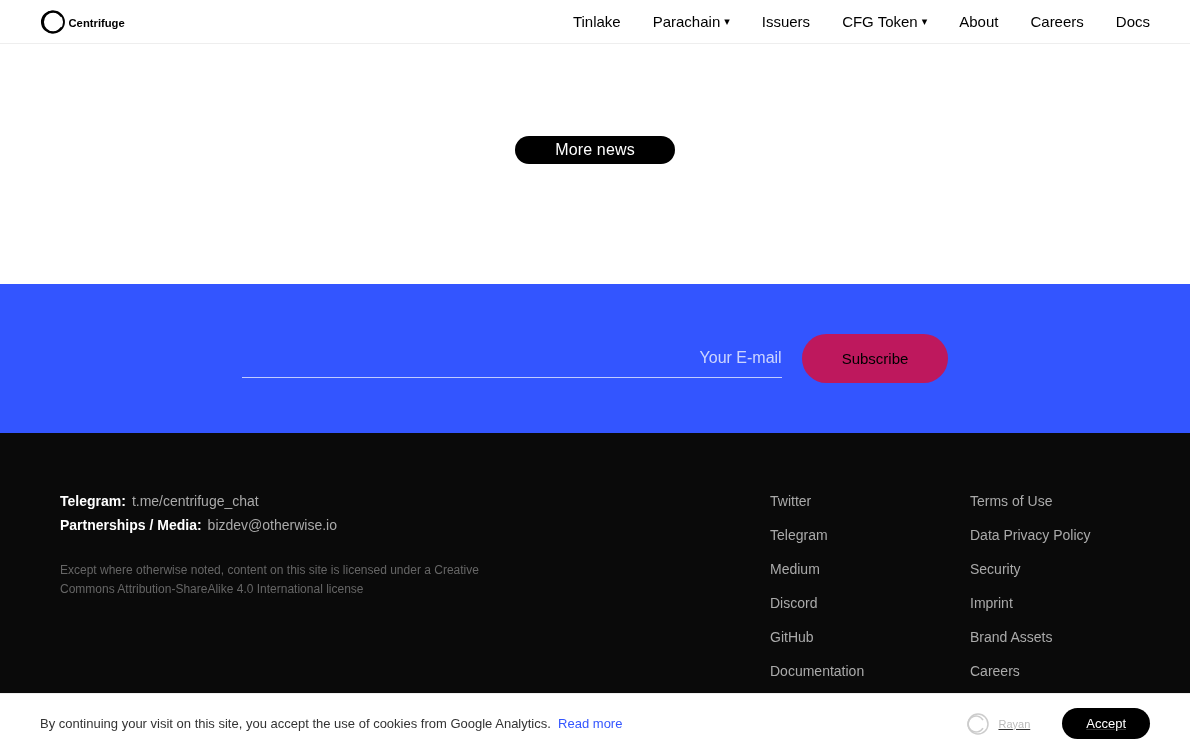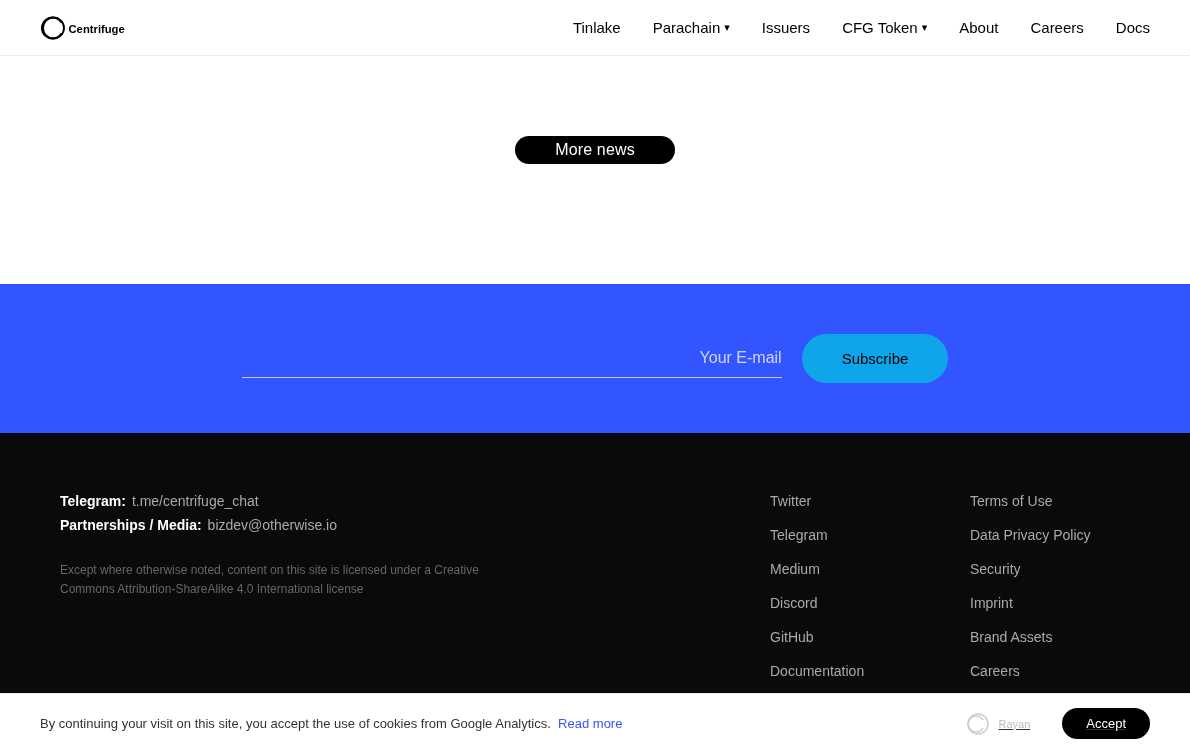--- a/index.html
+++ b/index.html
@@ -1,21 +1,21 @@
 <!DOCTYPE html>
 <html><head>
   <meta charset="utf-8">
   <style>
     * { margin: 0; padding: 0; box-sizing: border-box; }
     body { font-family: -apple-system, BlinkMacSystemFont, 'Segoe UI', Helvetica, Arial, sans-serif; background: #fff; color: #000; }
 
     
     nav {
       position: fixed; top: 0; left: 0; right: 0;
-      height: 56px; background: #fff;
+      height: 44px; background: #fff;
       display: flex; align-items: center; justify-content: space-between;
       padding: 0 40px; z-index: 100;
       border-bottom: 1px solid #eee;
     }
     .nav-logo { display: flex; align-items: center; }
     .nav-logo svg { width: 120px; height: 32px; }
     .nav-links { display: flex; align-items: center; gap: 32px; }
     .nav-link {
       font-size: 15px; color: #000; text-decoration: none; cursor: pointer;
       display: flex; align-items: center; gap: 4px;
@@ -56,21 +56,21 @@
       flex: 1; max-width: 540px;
       background: transparent;
       border: none; border-bottom: 1px solid rgba(255,255,255,0.7);
       color: #fff; font-size: 16px;
       padding: 10px 0;
       outline: none;
       text-align: right;
     }
     .subscribe-input::placeholder { color: rgba(255,255,255,0.75); }
     .subscribe-btn {
-      background: #0ea5e9; color: #000;
+      background: #be185d; color: #000;
       border: none; border-radius: 40px;
       padding: 16px 40px; font-size: 15px;
       cursor: pointer; font-weight: 500;
       white-space: nowrap;
     }
 
     
     footer {
       background: #0a0a0a;
       color: #fff;

